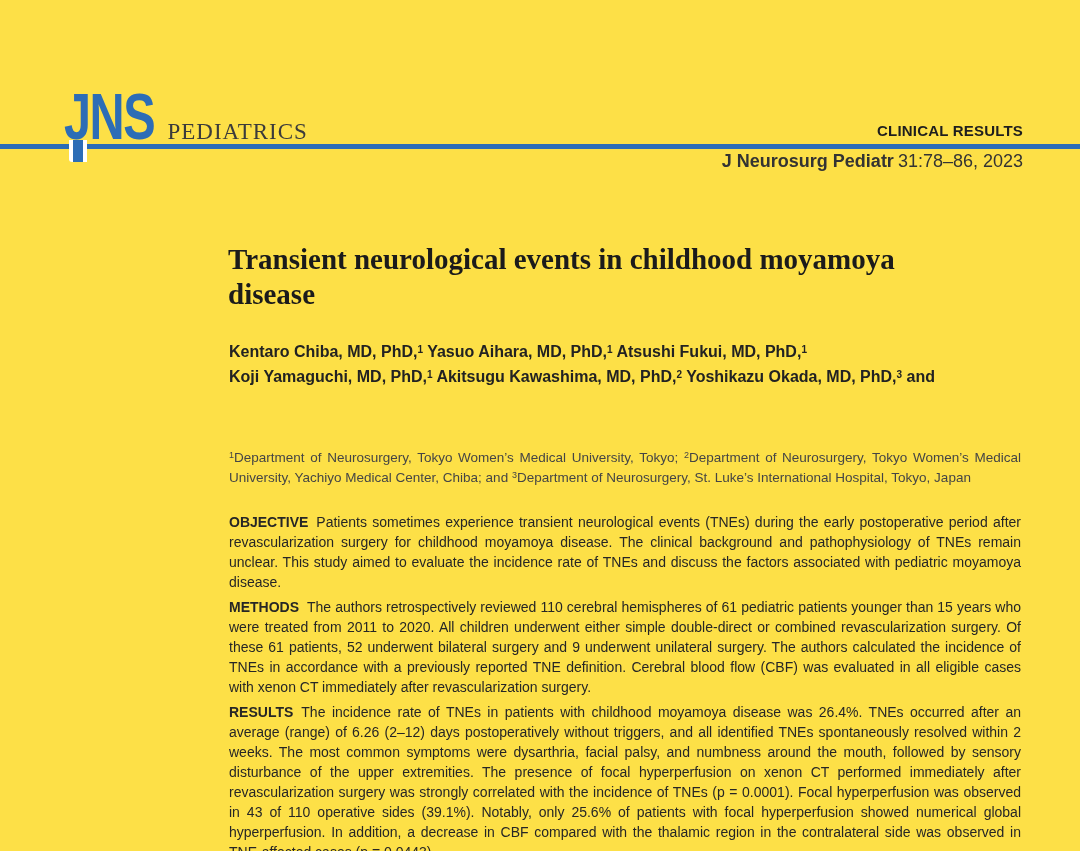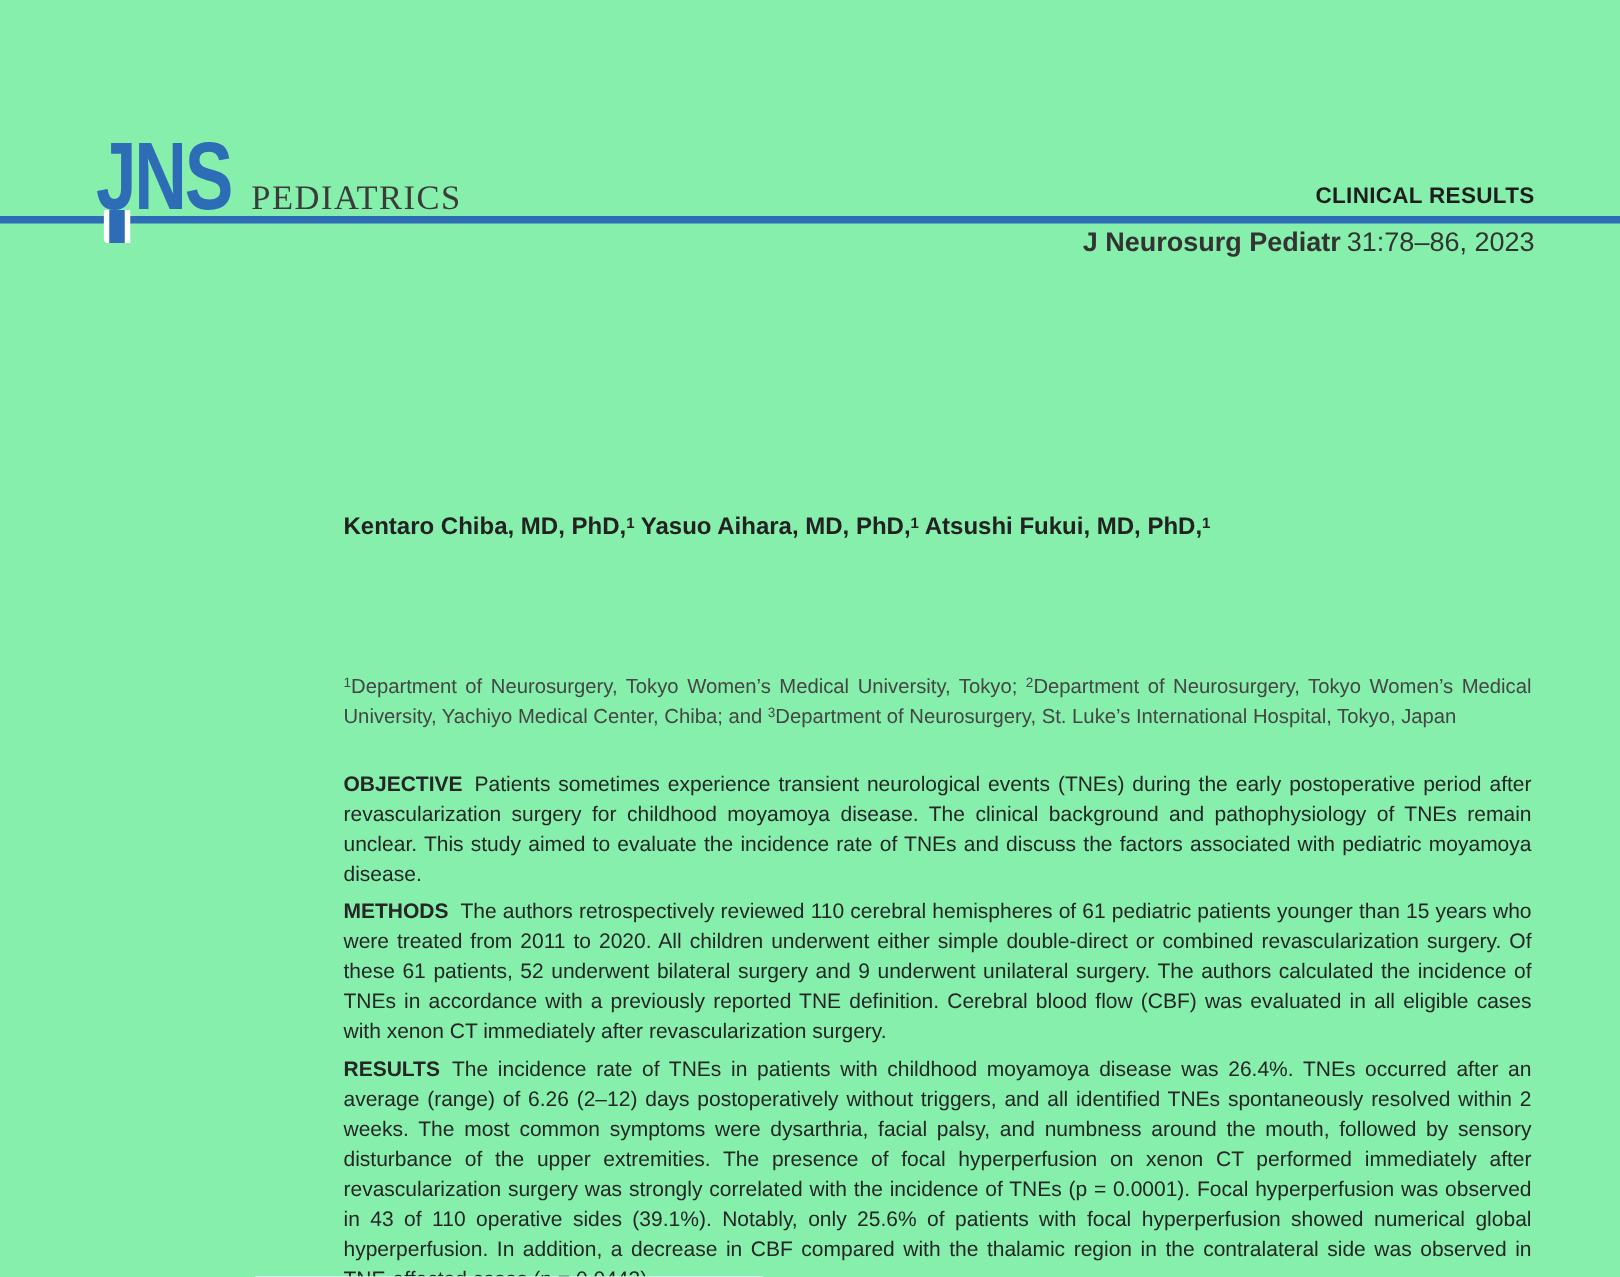--- a/index.html
+++ b/index.html
@@ -1,20 +1,20 @@
 <!DOCTYPE html>
 <html><head>
 <meta charset="utf-8">
 <style>
   html, body { margin: 0; padding: 0; background: #ffffff; }
   .page {
     position: relative;
     width: 1080px;
     height: 851px;
-    background: #86efac;
+    background: #fde047;
     overflow: hidden;
     font-family: "Liberation Sans", "DejaVu Sans", sans-serif;
   }
 
   
   .rule {
     position: absolute;
     left: 0; top: 144;
     top: 144px;
     width: 1080px; height: 5px;
@@ -149,23 +149,25 @@
   <div class="logo">
     <span class="logo-jns">JNS</span><span class="logo-ped">PEDIATRICS</span>
   </div>
 
   <div class="article-type">CLINICAL RESULTS</div>
 
   <div class="citation">
     <span class="cit-bold">J Neurosurg Pediatr</span><span class="cit-rest">31:78–86, 2023</span>
   </div>
 
+  <h1 class="title">Transient neurological events in childhood moyamoya disease</h1>
 
   <div class="authors" id="authors">
       <div>Kentaro Chiba, MD, PhD,<sup>1</sup> Yasuo Aihara, MD, PhD,<sup>1</sup> Atsushi Fukui, MD, PhD,<sup>1</sup></div>
+      <div>Koji Yamaguchi, MD, PhD,<sup>1</sup> Akitsugu Kawashima, MD, PhD,<sup>2</sup> Yoshikazu Okada, MD, PhD,<sup>3</sup> and</div>
     </div>
 
   <div class="affil" id="affiliations"><sup>1</sup>Department of Neurosurgery, Tokyo Women’s Medical University, Tokyo; <sup>2</sup>Department of Neurosurgery, Tokyo Women’s Medical University, Yachiyo Medical Center, Chiba; and <sup>3</sup>Department of Neurosurgery, St. Luke’s International Hospital, Tokyo, Japan</div>
 
   <section class="abstract" id="abstract">
       <p><span class="lab">OBJECTIVE</span><span>Patients sometimes experience transient neurological events (TNEs) during the early postoperative period after revascularization surgery for childhood moyamoya disease. The clinical background and pathophysiology of TNEs remain unclear. This study aimed to evaluate the incidence rate of TNEs and discuss the factors associated with pediatric moyamoya disease.</span></p>
       <p><span class="lab">METHODS</span><span>The authors retrospectively reviewed 110 cerebral hemispheres of 61 pediatric patients younger than 15 years who were treated from 2011 to 2020. All children underwent either simple double-direct or combined revascularization surgery. Of these 61 patients, 52 underwent bilateral surgery and 9 underwent unilateral surgery. The authors calculated the incidence of TNEs in accordance with a previously reported TNE definition. Cerebral blood flow (CBF) was evaluated in all eligible cases with xenon CT immediately after revascularization surgery.</span></p>
       <p><span class="lab">RESULTS</span><span>The incidence rate of TNEs in patients with childhood moyamoya disease was 26.4%. TNEs occurred after an average (range) of 6.26 (2–12) days postoperatively without triggers, and all identified TNEs spontaneously resolved within 2 weeks. The most common symptoms were dysarthria, facial palsy, and numbness around the mouth, followed by sensory disturbance of the upper extremities. The presence of focal hyperperfusion on xenon CT performed immediately after revascularization surgery was strongly correlated with the incidence of TNEs (p = 0.0001). Focal hyperperfusion was observed in 43 of 110 operative sides (39.1%). Notably, only 25.6% of patients with focal hyperperfusion showed numerical global hyperperfusion. In addition, a decrease in CBF compared with the thalamic region in the contralateral side was observed in TNE-affected cases (p = 0.0443).</span></p>
     </section>
 

